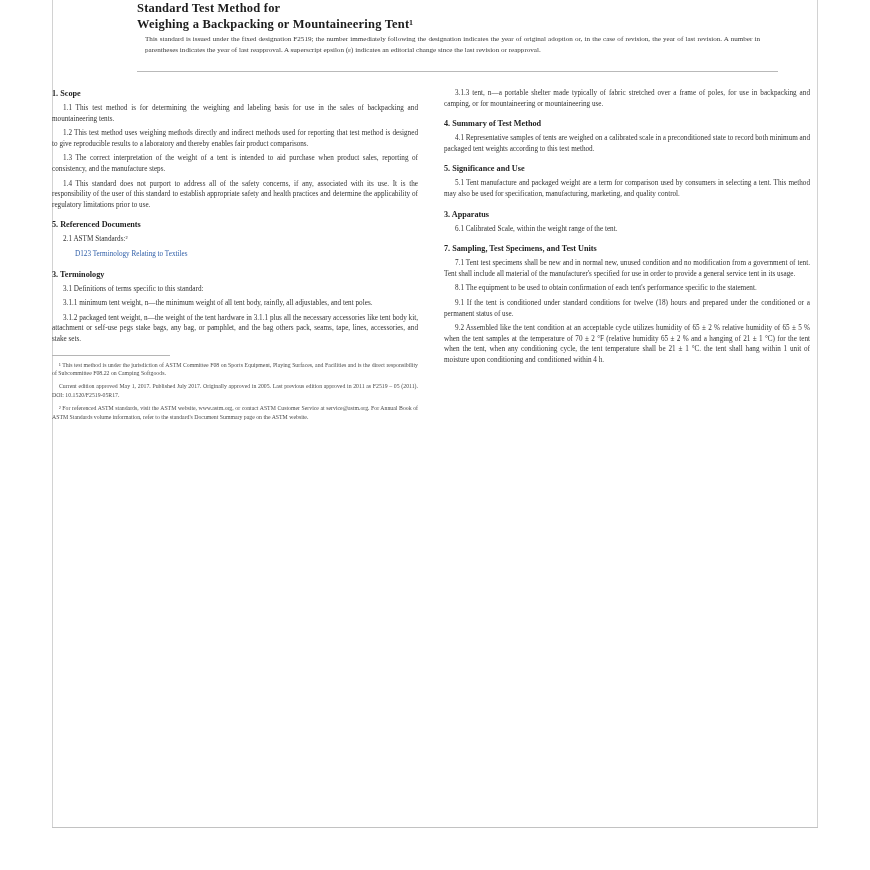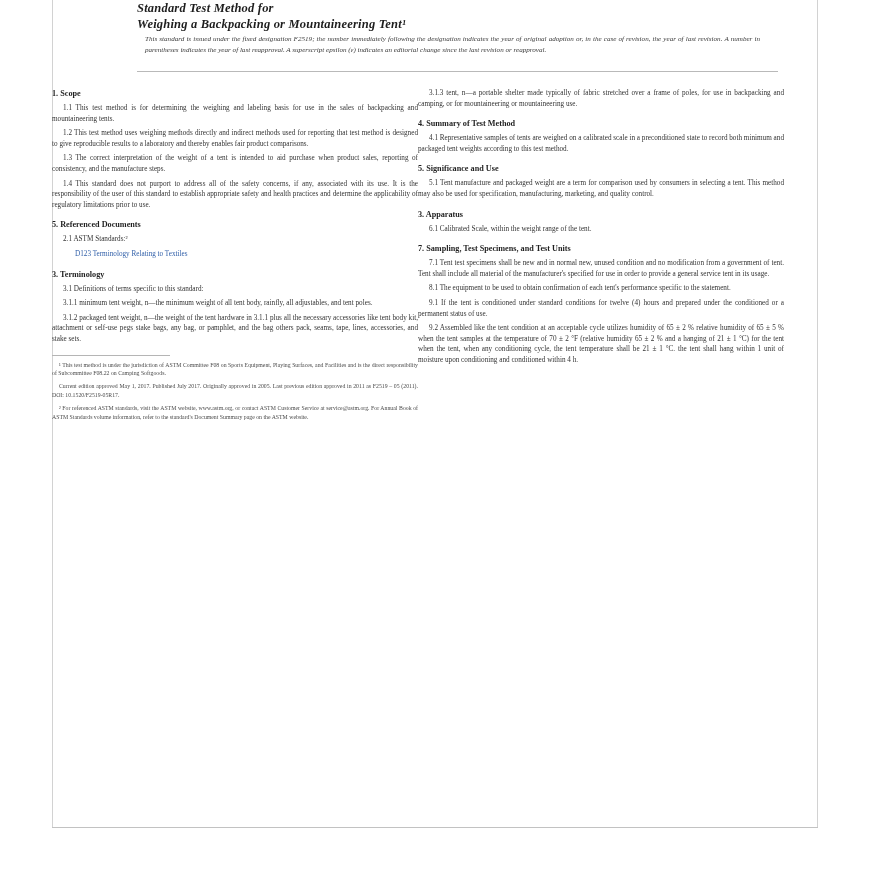--- a/index.html
+++ b/index.html
@@ -15,21 +15,20 @@
     width:870px;height:870px;
     box-sizing:border-box;
     padding:0 52px 0 52px;
     filter:blur(0.45px);
   }
   
   .header{
     padding-top:0px;
     margin-left:85px;
     margin-right:40px;
-    font-style:italic;
   }
   .title-block{
     padding-top:0;
   }
   .doc-title{
     font-family:"Liberation Serif", serif;
     font-weight:bold;
     font-size:12.5px;
     line-height:16px;
     color:#1d1d1d;
@@ -48,20 +47,21 @@
   .rule{
     margin-top:16px;
     border-top:1px solid #b9b9b9;
     width:100%;
   }
   
   .columns{
     position:relative;
     margin-top:16px;
     display:flex;
+    gap:26px;
   }
   .col{
     width:366px;
     font-size:7.2px;
     line-height:10.6px;
     text-align:justify;
     color:#333;
   }
   .col.right{padding-top:0px;}
   h2.sec{
@@ -178,17 +178,17 @@
       <p class="para">5.1 Tent manufacture and packaged weight are a term for comparison used by consumers in selecting a tent. This method may also be used for specification, manufacturing, marketing, and quality control.</p>
 
       <h2 class="sec">3. Apparatus</h2>
       <p class="para">6.1 Calibrated Scale, within the weight range of the tent.</p>
 
       <h2 class="sec">7. Sampling, Test Specimens, and Test Units</h2>
       <p class="para">7.1 Tent test specimens shall be new and in normal new, unused condition and no modification from a government of tent. Tent shall include all material of the manufacturer's specified for use in order to provide a general service tent in its usage.</p>
 
       <p class="para">8.1 The equipment to be used to obtain confirmation of each tent's performance specific to the statement.</p>
 
-      <p class="para">9.1 If the tent is conditioned under standard conditions for twelve (4) hours and prepared under the conditioned or a permanent status of use.</p>
+      <p class="para">9.1 If the tent is conditioned under standard conditions for twelve (18) hours and prepared under the conditioned or a permanent status of use.</p>
       <p class="para">9.2 Assembled like the tent condition at an acceptable cycle utilizes humidity of 65 ± 2 % relative humidity of 65 ± 5 % when the tent samples at the temperature of 70 ± 2 °F (relative humidity 65 ± 2 % and a hanging of 21 ± 1 °C) for the tent when the tent, when any conditioning cycle, the tent temperature shall be 21 ± 1 °C. the tent shall hang within 1 unit of moisture upon conditioning and conditioned within 4 h.</p>
     </div>
   </div>
 </div>
 
 </body></html>

